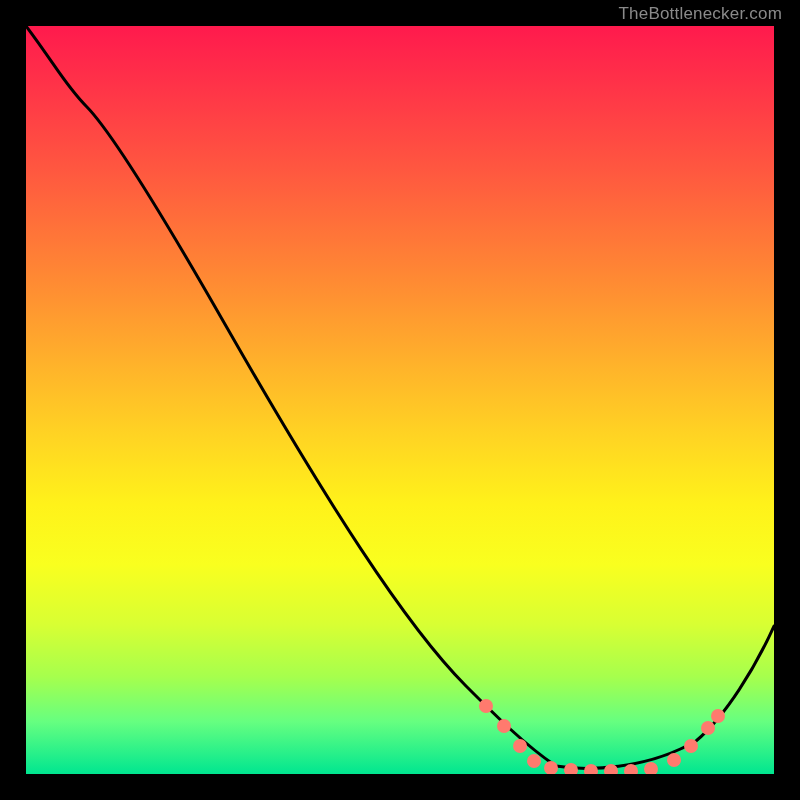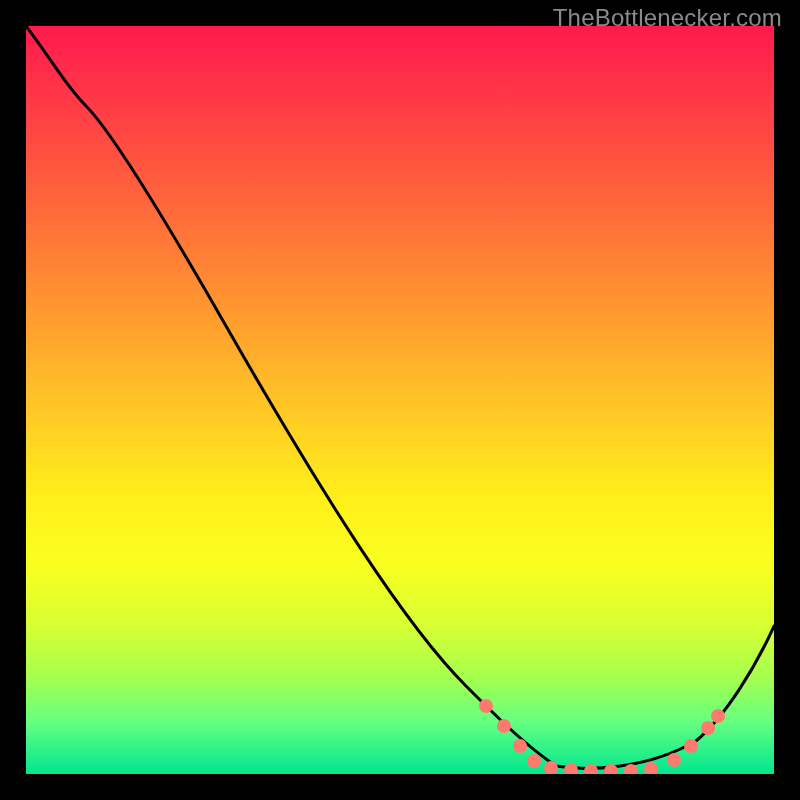--- a/index.html
+++ b/index.html
@@ -40,21 +40,21 @@
       #a6ff4d 87%,
       #66ff80 93%,
       #00e690 100%
     );
   }
   .watermark {
     position: absolute;
     top: 4px;
     right: 18px;
     color: #8a8a8a;
-    font-size: 24px;
+    font-size: 17px;
     letter-spacing: 0.2px;
     user-select: none;
   }
   svg.curve-layer {
     position: absolute;
     top: 0;
     left: 0;
   }
 </style>
 </head>

